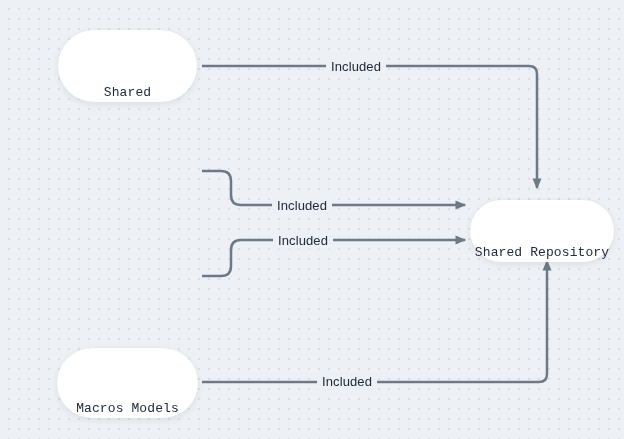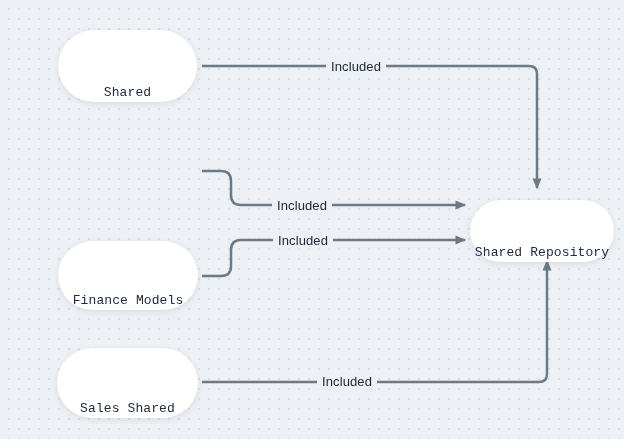--- a/index.html
+++ b/index.html
@@ -86,25 +86,22 @@
   <span class="edge-label" style="left:303px; top:240px;">Included</span>
   <span class="edge-label" style="left:347px; top:381px;">Included</span>
 
   <div class="node" style="left:58px; top:30px; width:139px; height:72px; border-radius:36px;">
     <div>
       <div>Shared</div>
     </div>
   </div>
 
 
-  <div class="node" style="left:58px; top:241px; width:140px; height:69px; border-radius:35px;">
-    <span>Finance Models</span>
-  </div>
 
   <div class="node" style="left:57px; top:348px; width:141px; height:70px; border-radius:35px;">
-    <span>Sales Shared</span>
+    <span>Macros Models</span>
   </div>
 
   <div class="node" style="left:470px; top:193px; width:144px; height:62px; border-radius:31px;margin-top:7px;">
     <span>Shared Repository</span>
   </div>
 
 </div>
 
 </body></html>

